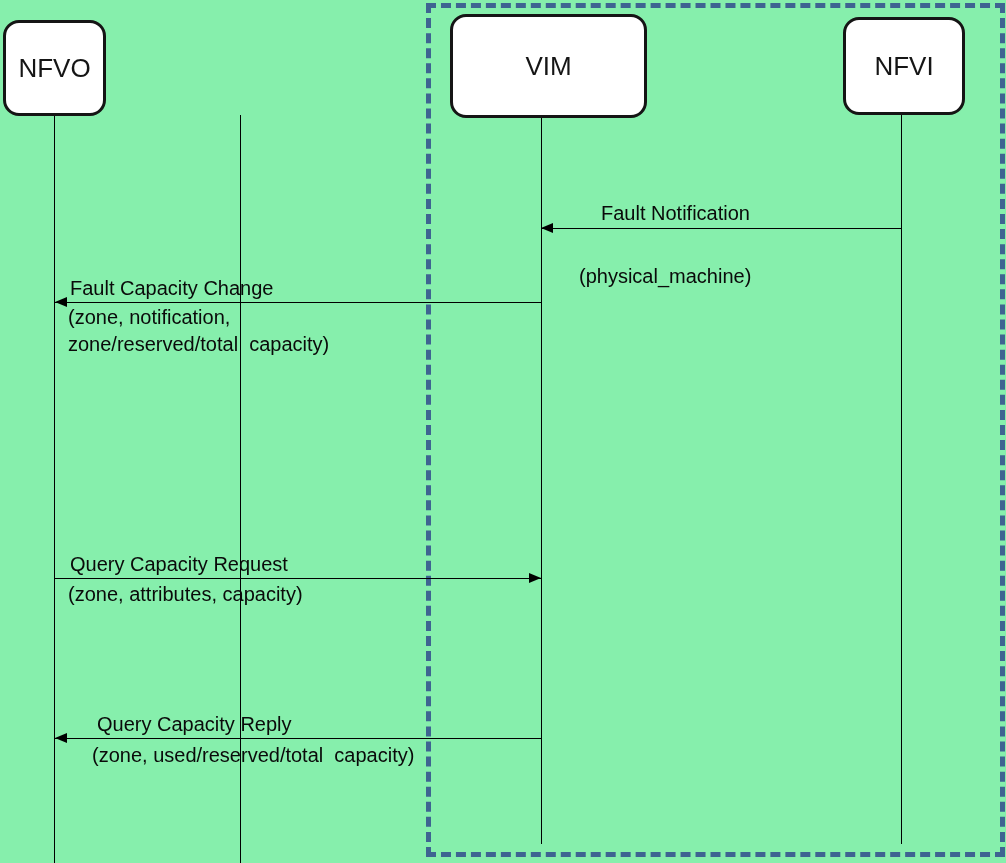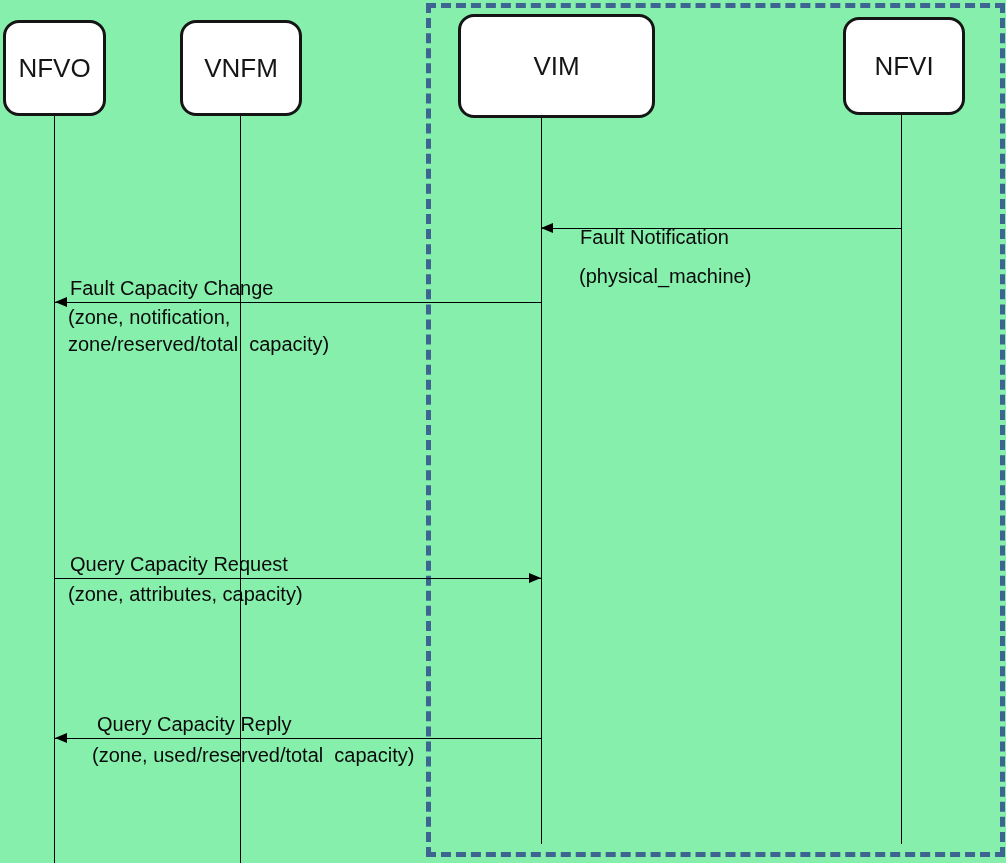--- a/index.html
+++ b/index.html
@@ -93,35 +93,32 @@
   
   <div class="lifeline" style="left:54px;  top:115px; height:748px;"></div>
   <div class="lifeline" style="left:240px; top:115px; height:748px;"></div>
   <div class="lifeline" style="left:541px; top:117px; height:727px;"></div>
   <div class="lifeline" style="left:901px; top:114px; height:730px;"></div>
 
   
   <div class="actor" style="left:3px; top:20px; width:103px; height:96px;">
     <span>NFVO</span>
   </div>
-  <div class="actor" style="left:180px; top:20px; width:122px; height:96px;">
-    <span>VNFM</span>
-  </div>
-  <div class="actor" style="left:450px; top:14px; width:197px; height:104px;margin-left:8px;">
+  <div class="actor" style="left:450px; top:14px; width:197px; height:104px;">
     <span>VIM</span>
   </div>
   <div class="actor" style="left:843px; top:17px; width:122px; height:98px;">
     <span>NFVI</span>
   </div>
 
   
   <div class="group">
     <div class="msg-line" style="left:541px; top:228px; width:360px;"></div>
     <div class="arrow-left" style="left:541px; top:223px;"></div>
-    <div class="msg-label" style="left:580px; top:200px;margin-top:24px;">Fault Notification</div>
+    <div class="msg-label" style="left:601px; top:200px;">Fault Notification</div>
     <div class="msg-label" style="left:579px; top:229px;margin-top:34px;">(physical_machine)</div>
   </div>
 
   
   <div class="group">
     <div class="msg-line" style="left:55px; top:302px; width:486px;"></div>
     <div class="arrow-left" style="left:55px; top:297px;"></div>
     <div class="msg-label" style="left:70px; top:275px;">Fault Capacity Change</div>
     <div class="msg-label" style="left:68px; top:304px;">(zone, notification,</div>
     <div class="msg-label" style="left:68px; top:331px;">zone/reserved/total  capacity)</div>

